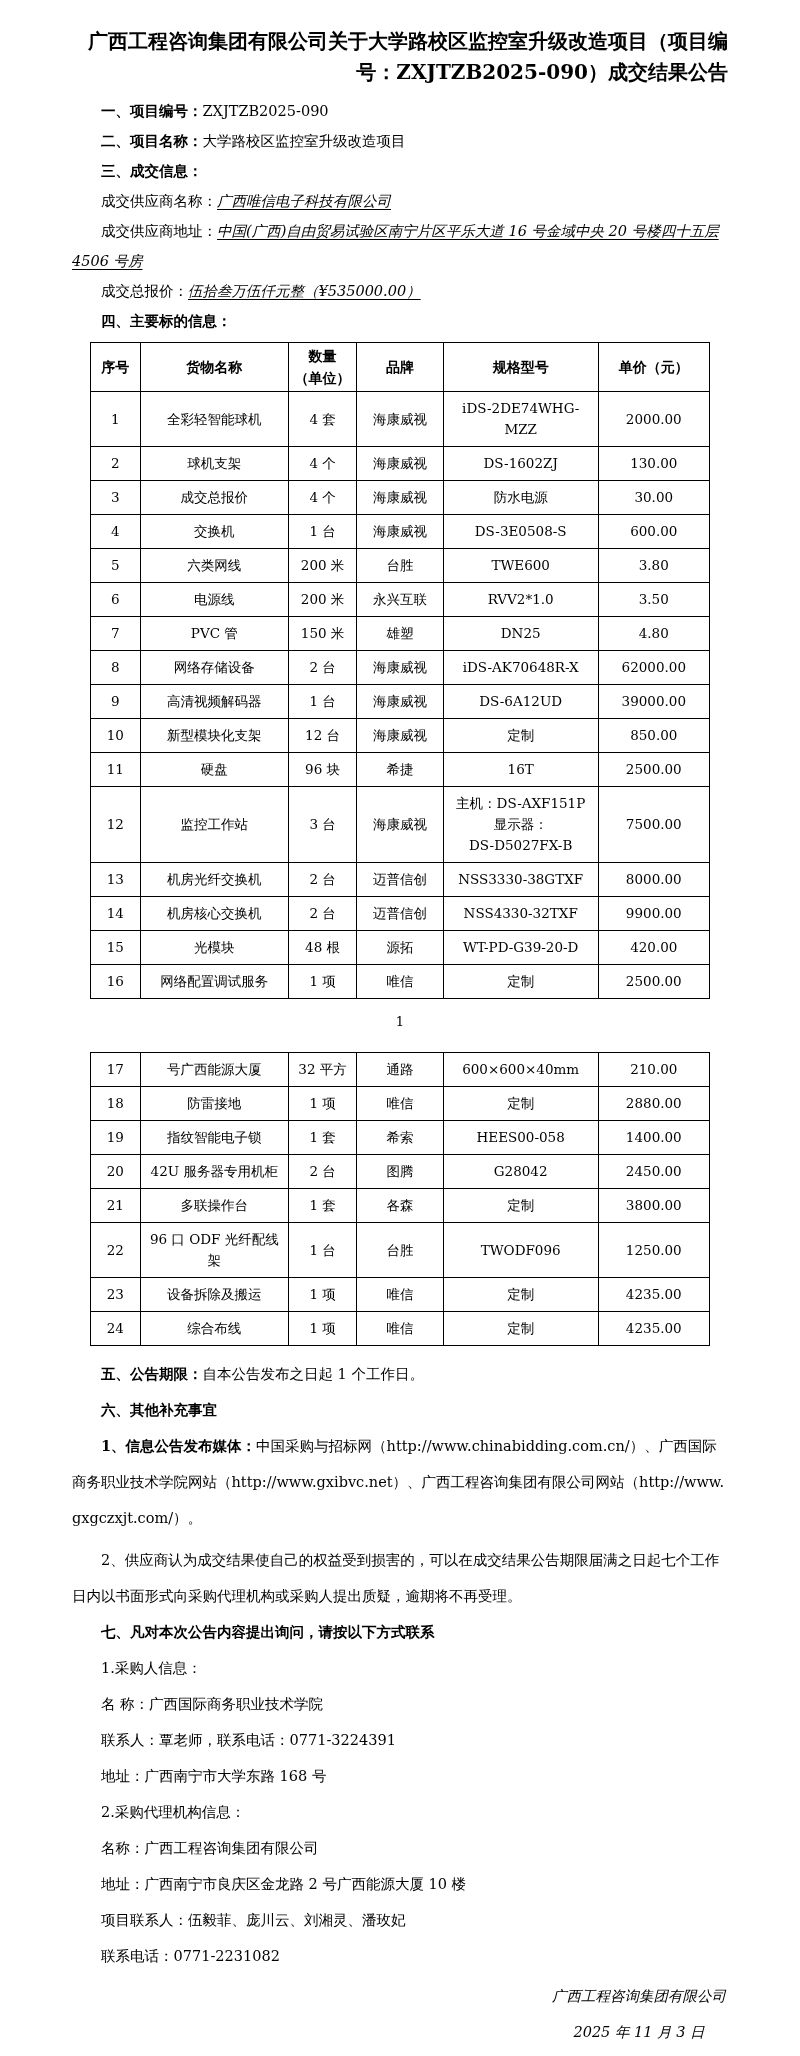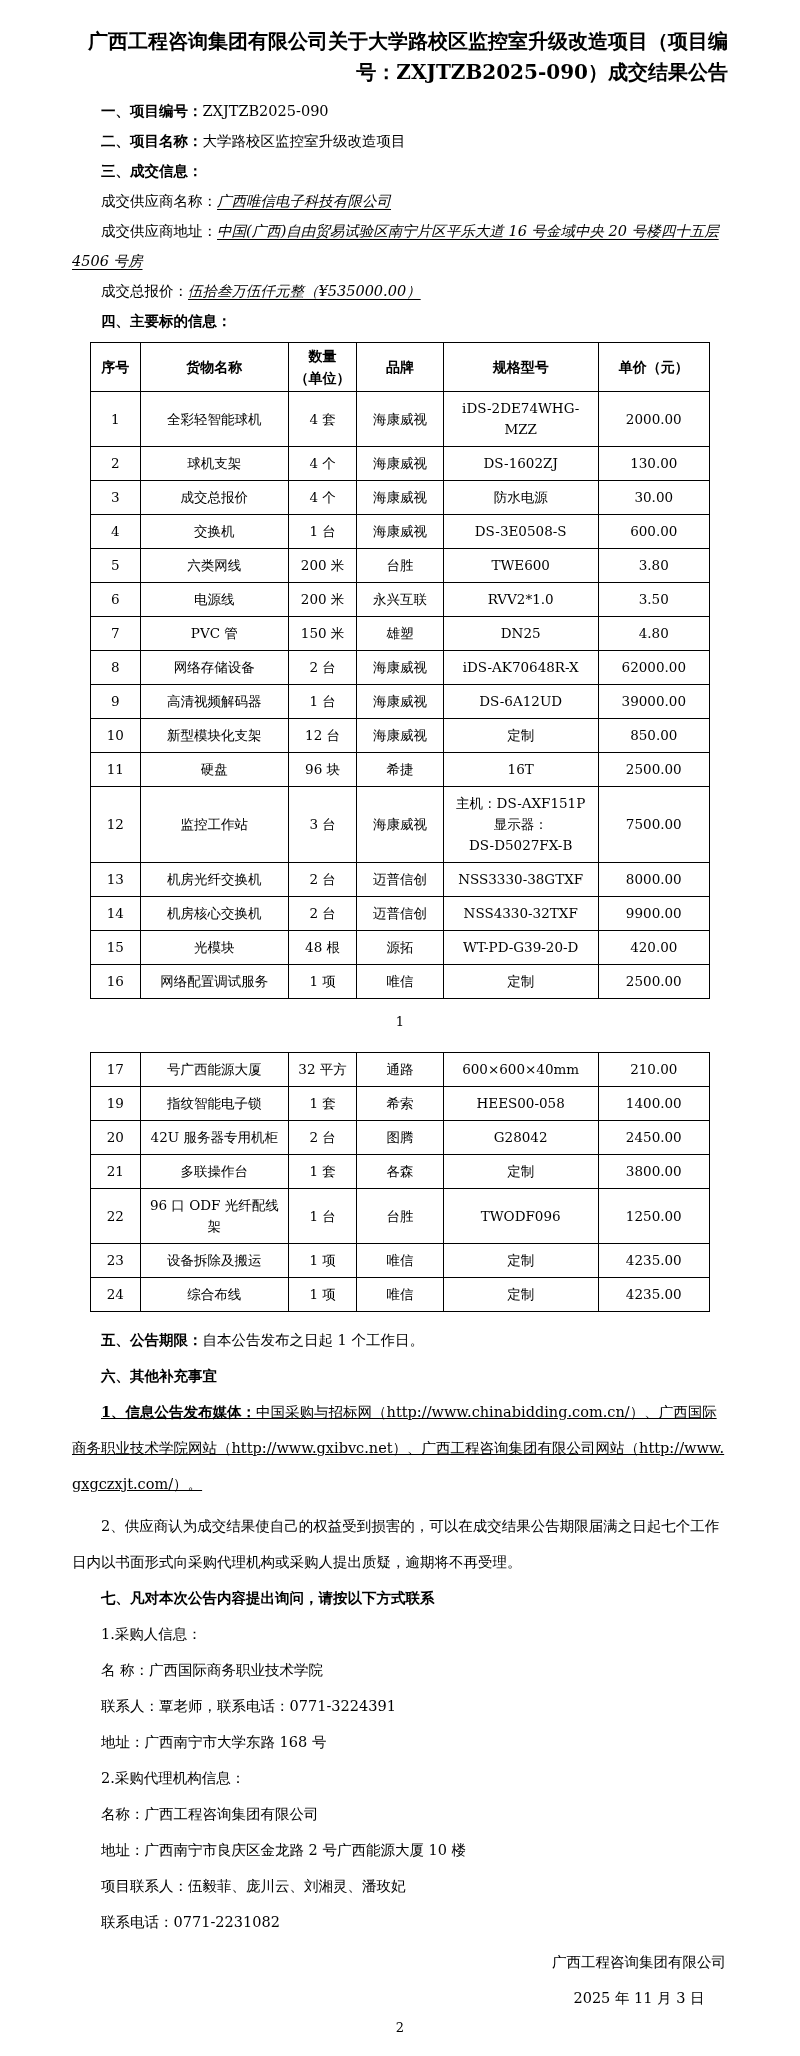--- a/index.html
+++ b/index.html
@@ -36,25 +36,25 @@
   col.c-qty   { width: 11%; }
   col.c-brand { width: 14%; }
   col.c-spec  { width: 25%; }
   col.c-price { width: 18%; }
 
   .page-num { text-align: center; font-size: 13px; line-height: 20px; margin-top: 13px; }
   #table2 { margin-top: 20px; }
 
   .loose { font-size: 14.5px; line-height: 36px; text-indent: 2em; margin: 0; }
   .loose-first { margin-top: 10px; }
-  .breakall { word-break: break-all; text-decoration: underline; }
+  .breakall { word-break: break-all; }
   .gap-top { margin-top: 6px; }
 
   .signature { text-align: right; margin-top: 4px; padding-right: 2px; }
-  .signature .sig-inner { display: inline-block; text-align: center; }
+  .signature .sig-inner { display: inline-block; text-align: center; font-style: italic; }
   .signature p { font-size: 14.5px; line-height: 36px; text-indent: 0; }
   .page-num-2 { margin-top: 2px; }
 </style>
 </head>
 <body>
 
 <div class="page">
 
   <h1 class="doc-title">广西工程咨询集团有限公司关于大学路校区监控室升级改造项目（项目编号：ZXJTZB2025-090）成交结果公告</h1>
 
@@ -254,20 +254,28 @@
     <tbody id="tbody2">
         <tr>
           <td>17</td>
           <td>号广西能源大厦</td>
           <td>32 平方</td>
           <td>通路</td>
           <td>600×600×40mm</td>
           <td>210.00</td>
         </tr>
         <tr>
+          <td>18</td>
+          <td>防雷接地</td>
+          <td>1 项</td>
+          <td>唯信</td>
+          <td>定制</td>
+          <td>2880.00</td>
+        </tr>
+        <tr>
           <td>19</td>
           <td>指纹智能电子锁</td>
           <td>1 套</td>
           <td>希索</td>
           <td>HEES00-058</td>
           <td>1400.00</td>
         </tr>
         <tr>
           <td>20</td>
           <td>42U 服务器专用机柜</td>

